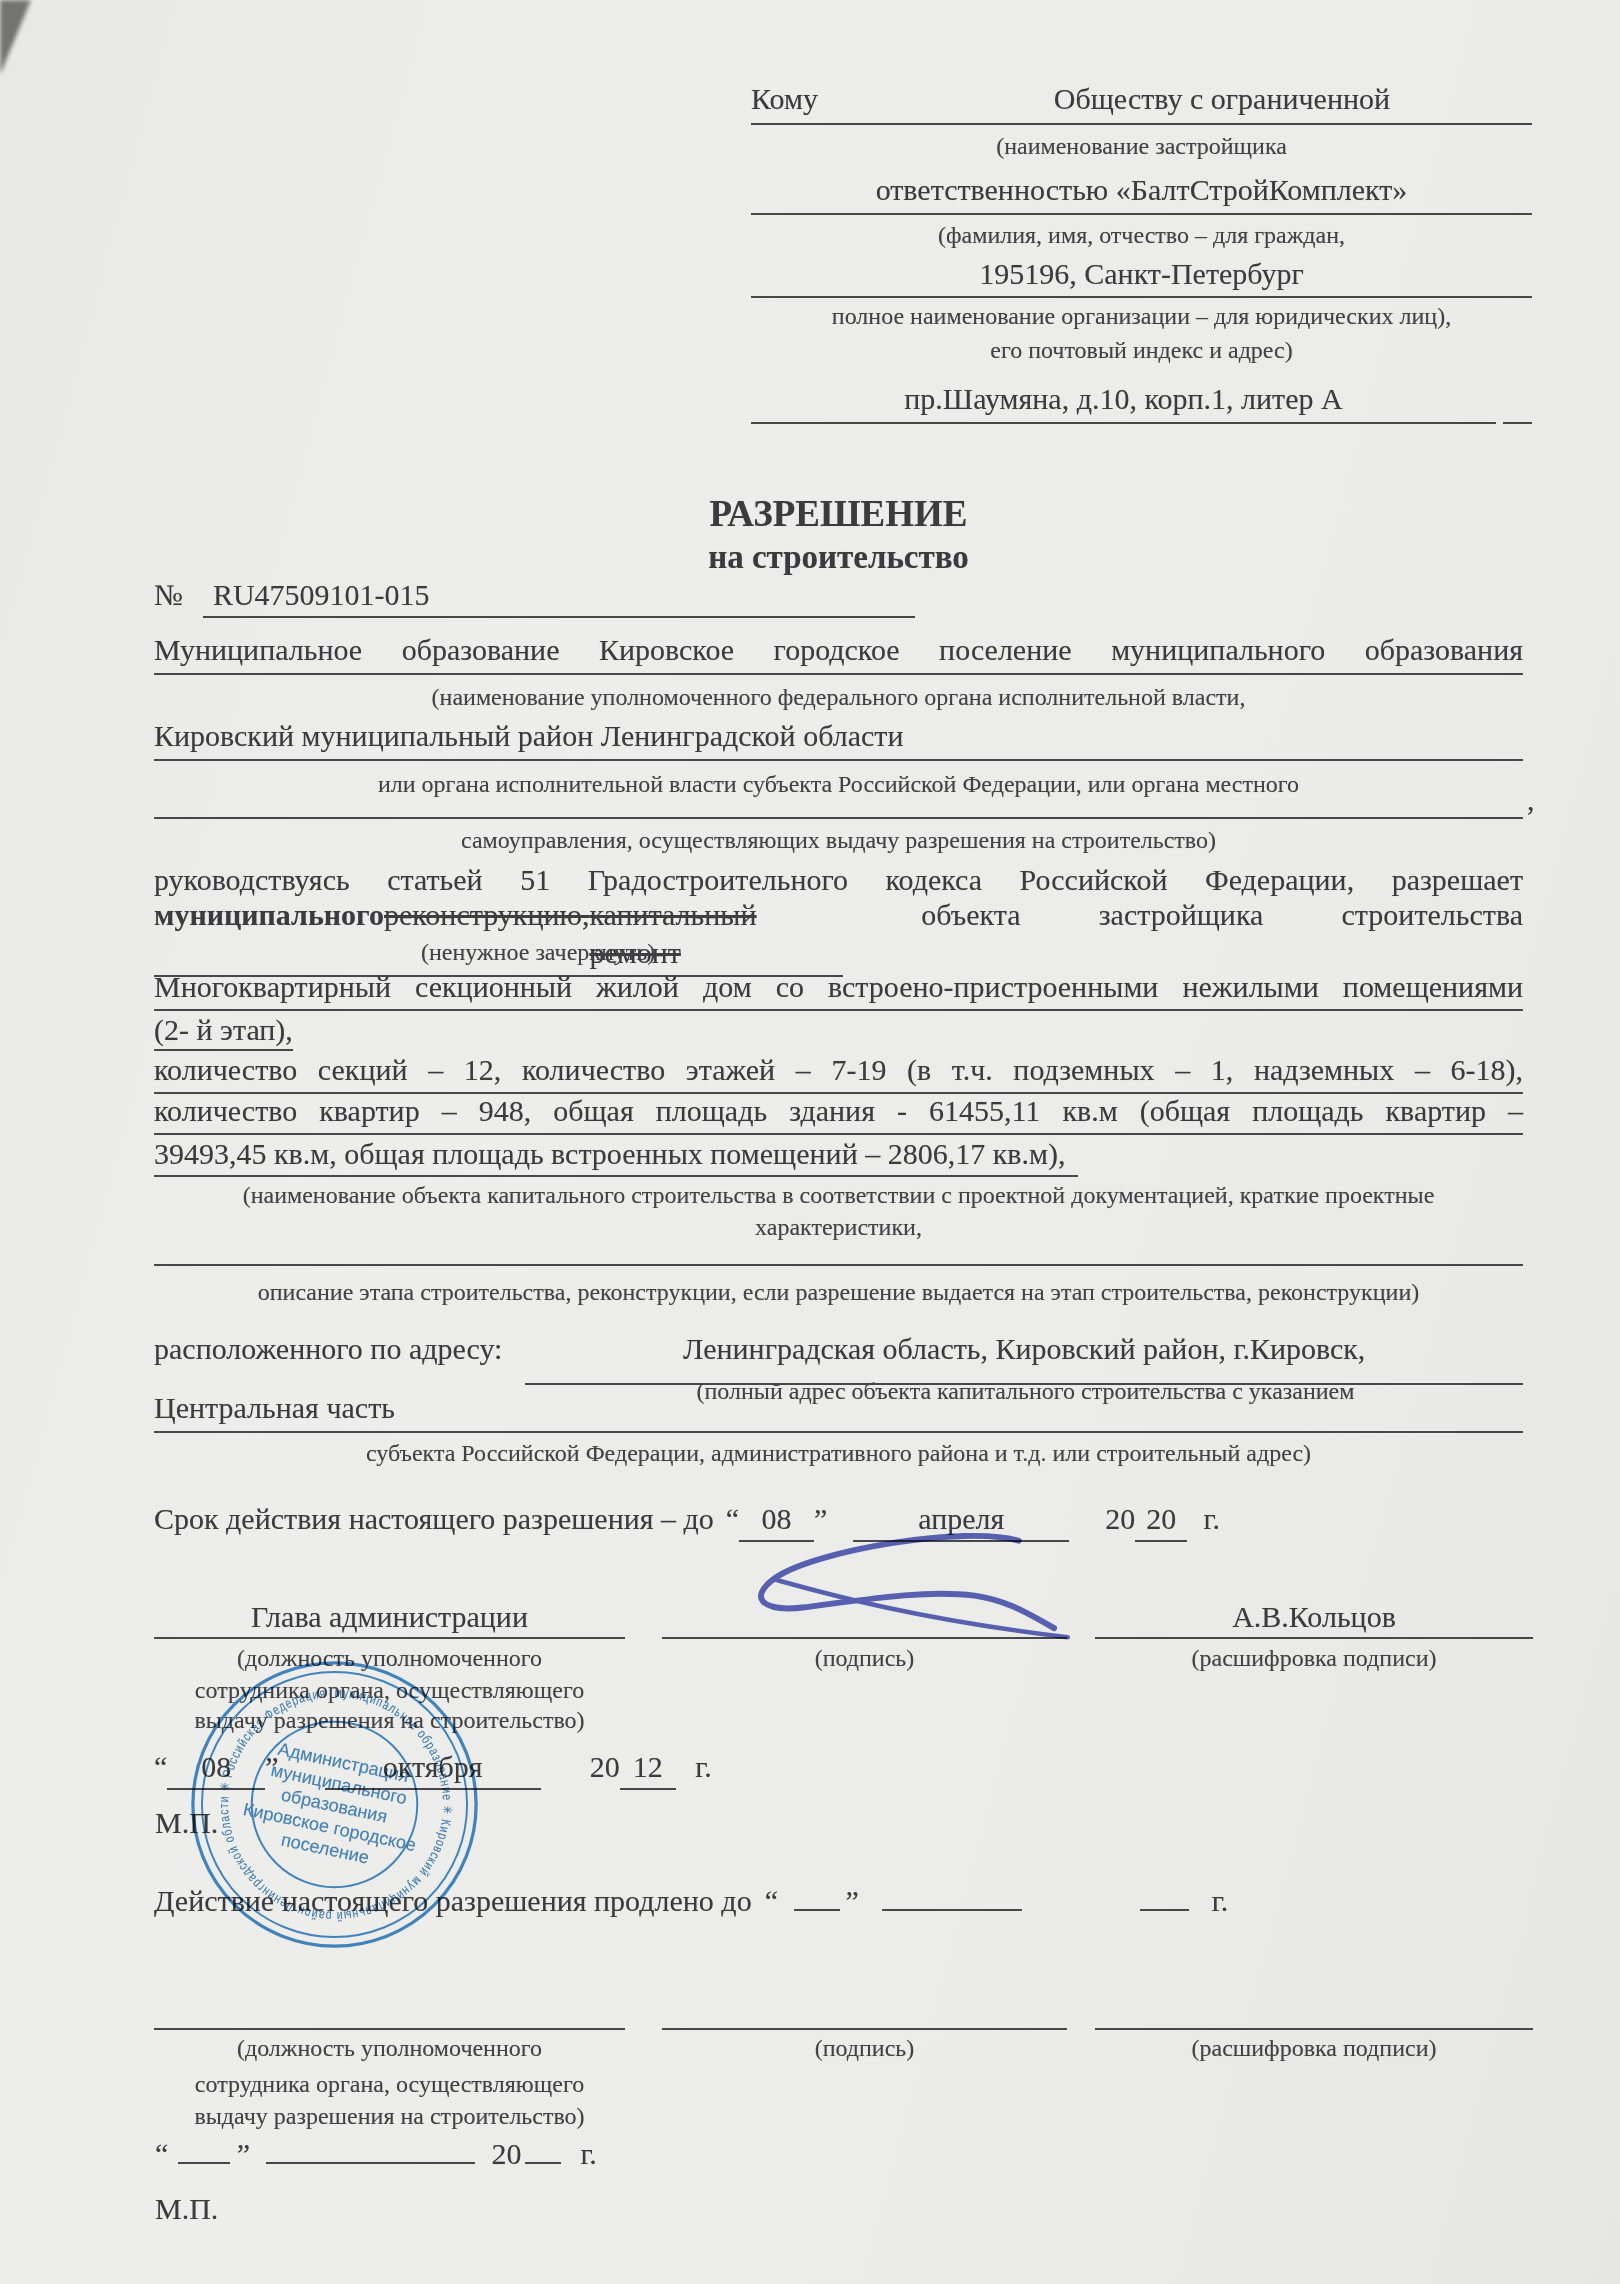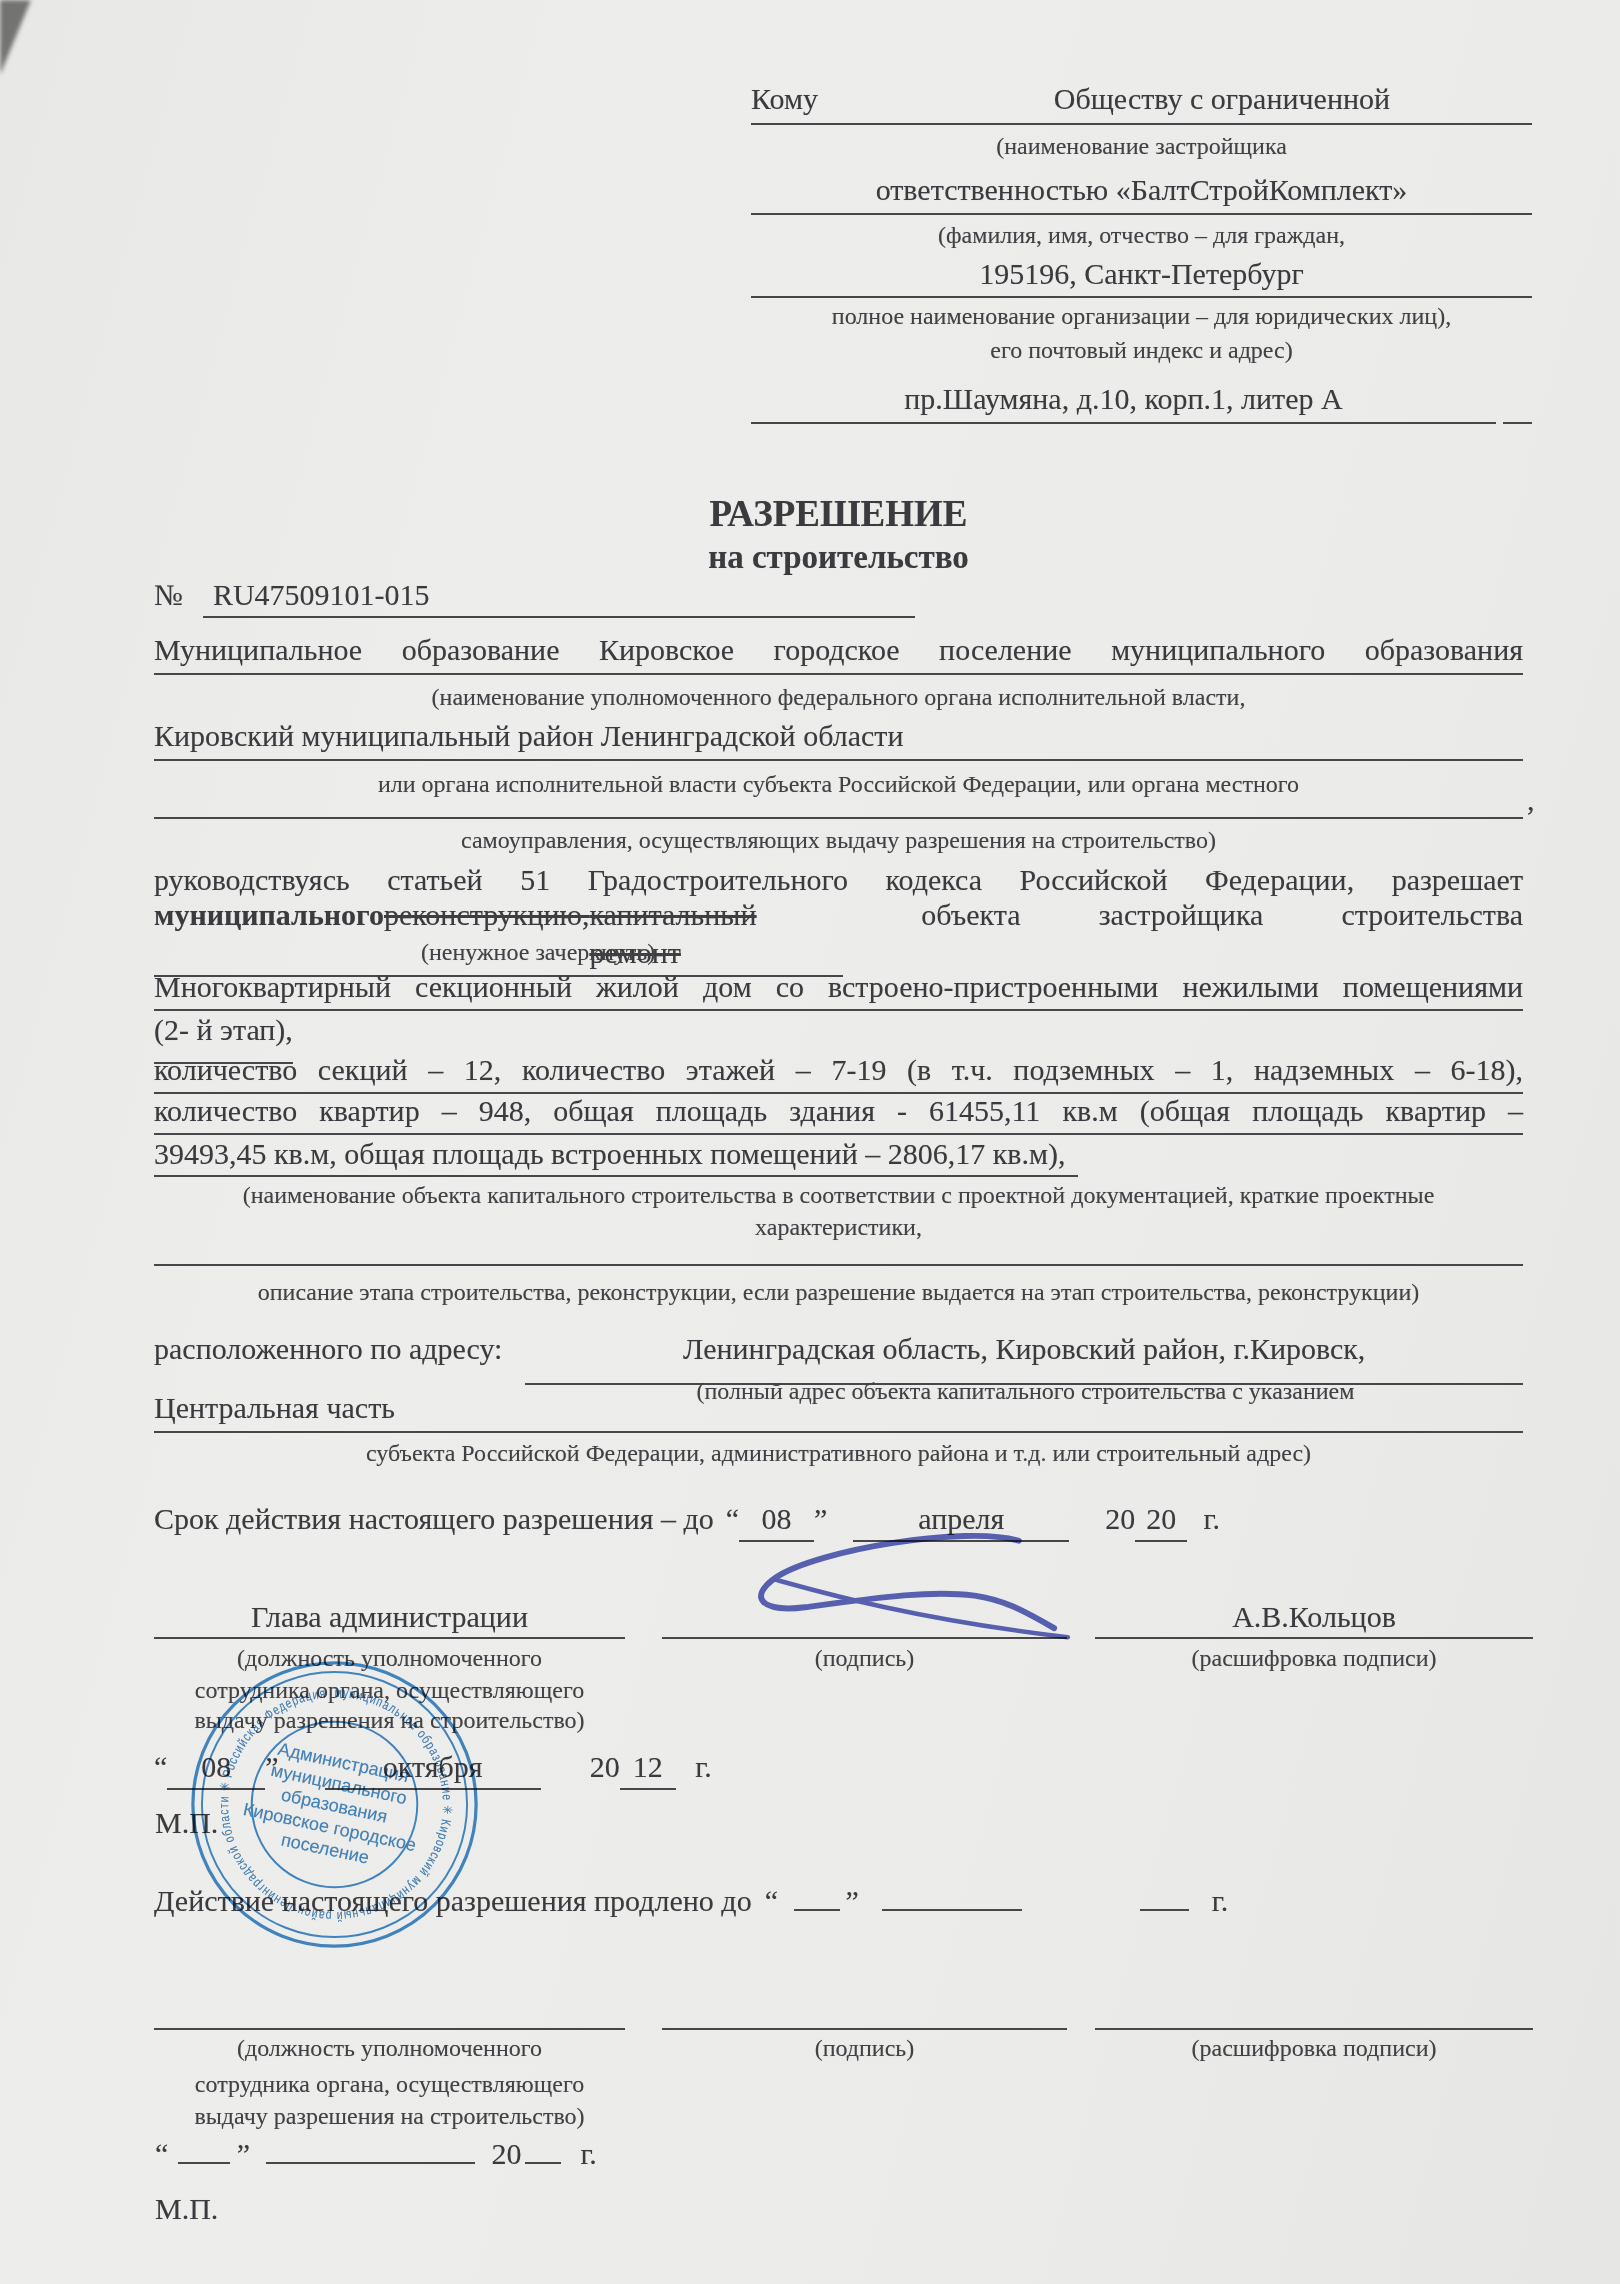--- a/index.html
+++ b/index.html
@@ -83,21 +83,21 @@
       <span class="strike">капитальный ремонт</span>
     </span>
     <span>объекта</span>
     <span>застройщика</span>
     <span>строительства</span>
   </div>
   <div class="abs hint" style="left:421px;top:938px;">(ненужное зачеркнуть)</div>
 
   <div class="abs row justify ul" style="left:154px;top:968px;width:1369px;height:41px;">Многоквартирный секционный жилой дом со встроено-пристроенными нежилыми помещениями</div>
   <div class="abs row" style="left:154px;top:1011px;">
-    <span class="inl ul" style="min-width:131px;padding-bottom:13px;">(2- й этап),</span>
+    <span class="inl ul" style="min-width:131px;padding-bottom:0;">(2- й этап),</span>
   </div>
   <div class="abs row justify ul" style="left:154px;top:1051px;width:1369px;height:41px;">количество секций – 12, количество этажей – 7-19 (в т.ч. подземных – 1, надземных – 6-18),</div>
   <div class="abs row justify ul" style="left:154px;top:1092px;width:1369px;height:41px;">количество квартир – 948, общая площадь здания - 61455,11 кв.м (общая площадь квартир –</div>
   <div class="abs row" style="left:154px;top:1135px;">
     <span class="inl ul" style="padding-bottom:2.6px;padding-right:13px;">39493,45 кв.м, общая площадь встроенных помещений – 2806,17 кв.м),</span>
   </div>
   <div class="abs hint center" style="left:154px;top:1181px;width:1369px;">(наименование объекта капитального строительства в соответствии с проектной документацией, краткие проектные</div>
   <div class="abs hint center" style="left:154px;top:1213px;width:1369px;">характеристики,</div>
   <div class="abs ul" style="left:154px;top:1227px;width:1369px;height:37px;"></div>
   <div class="abs hint center" style="left:154px;top:1278px;width:1369px;">описание этапа строительства, реконструкции, если разрешение выдается на этап строительства, реконструкции)</div>

